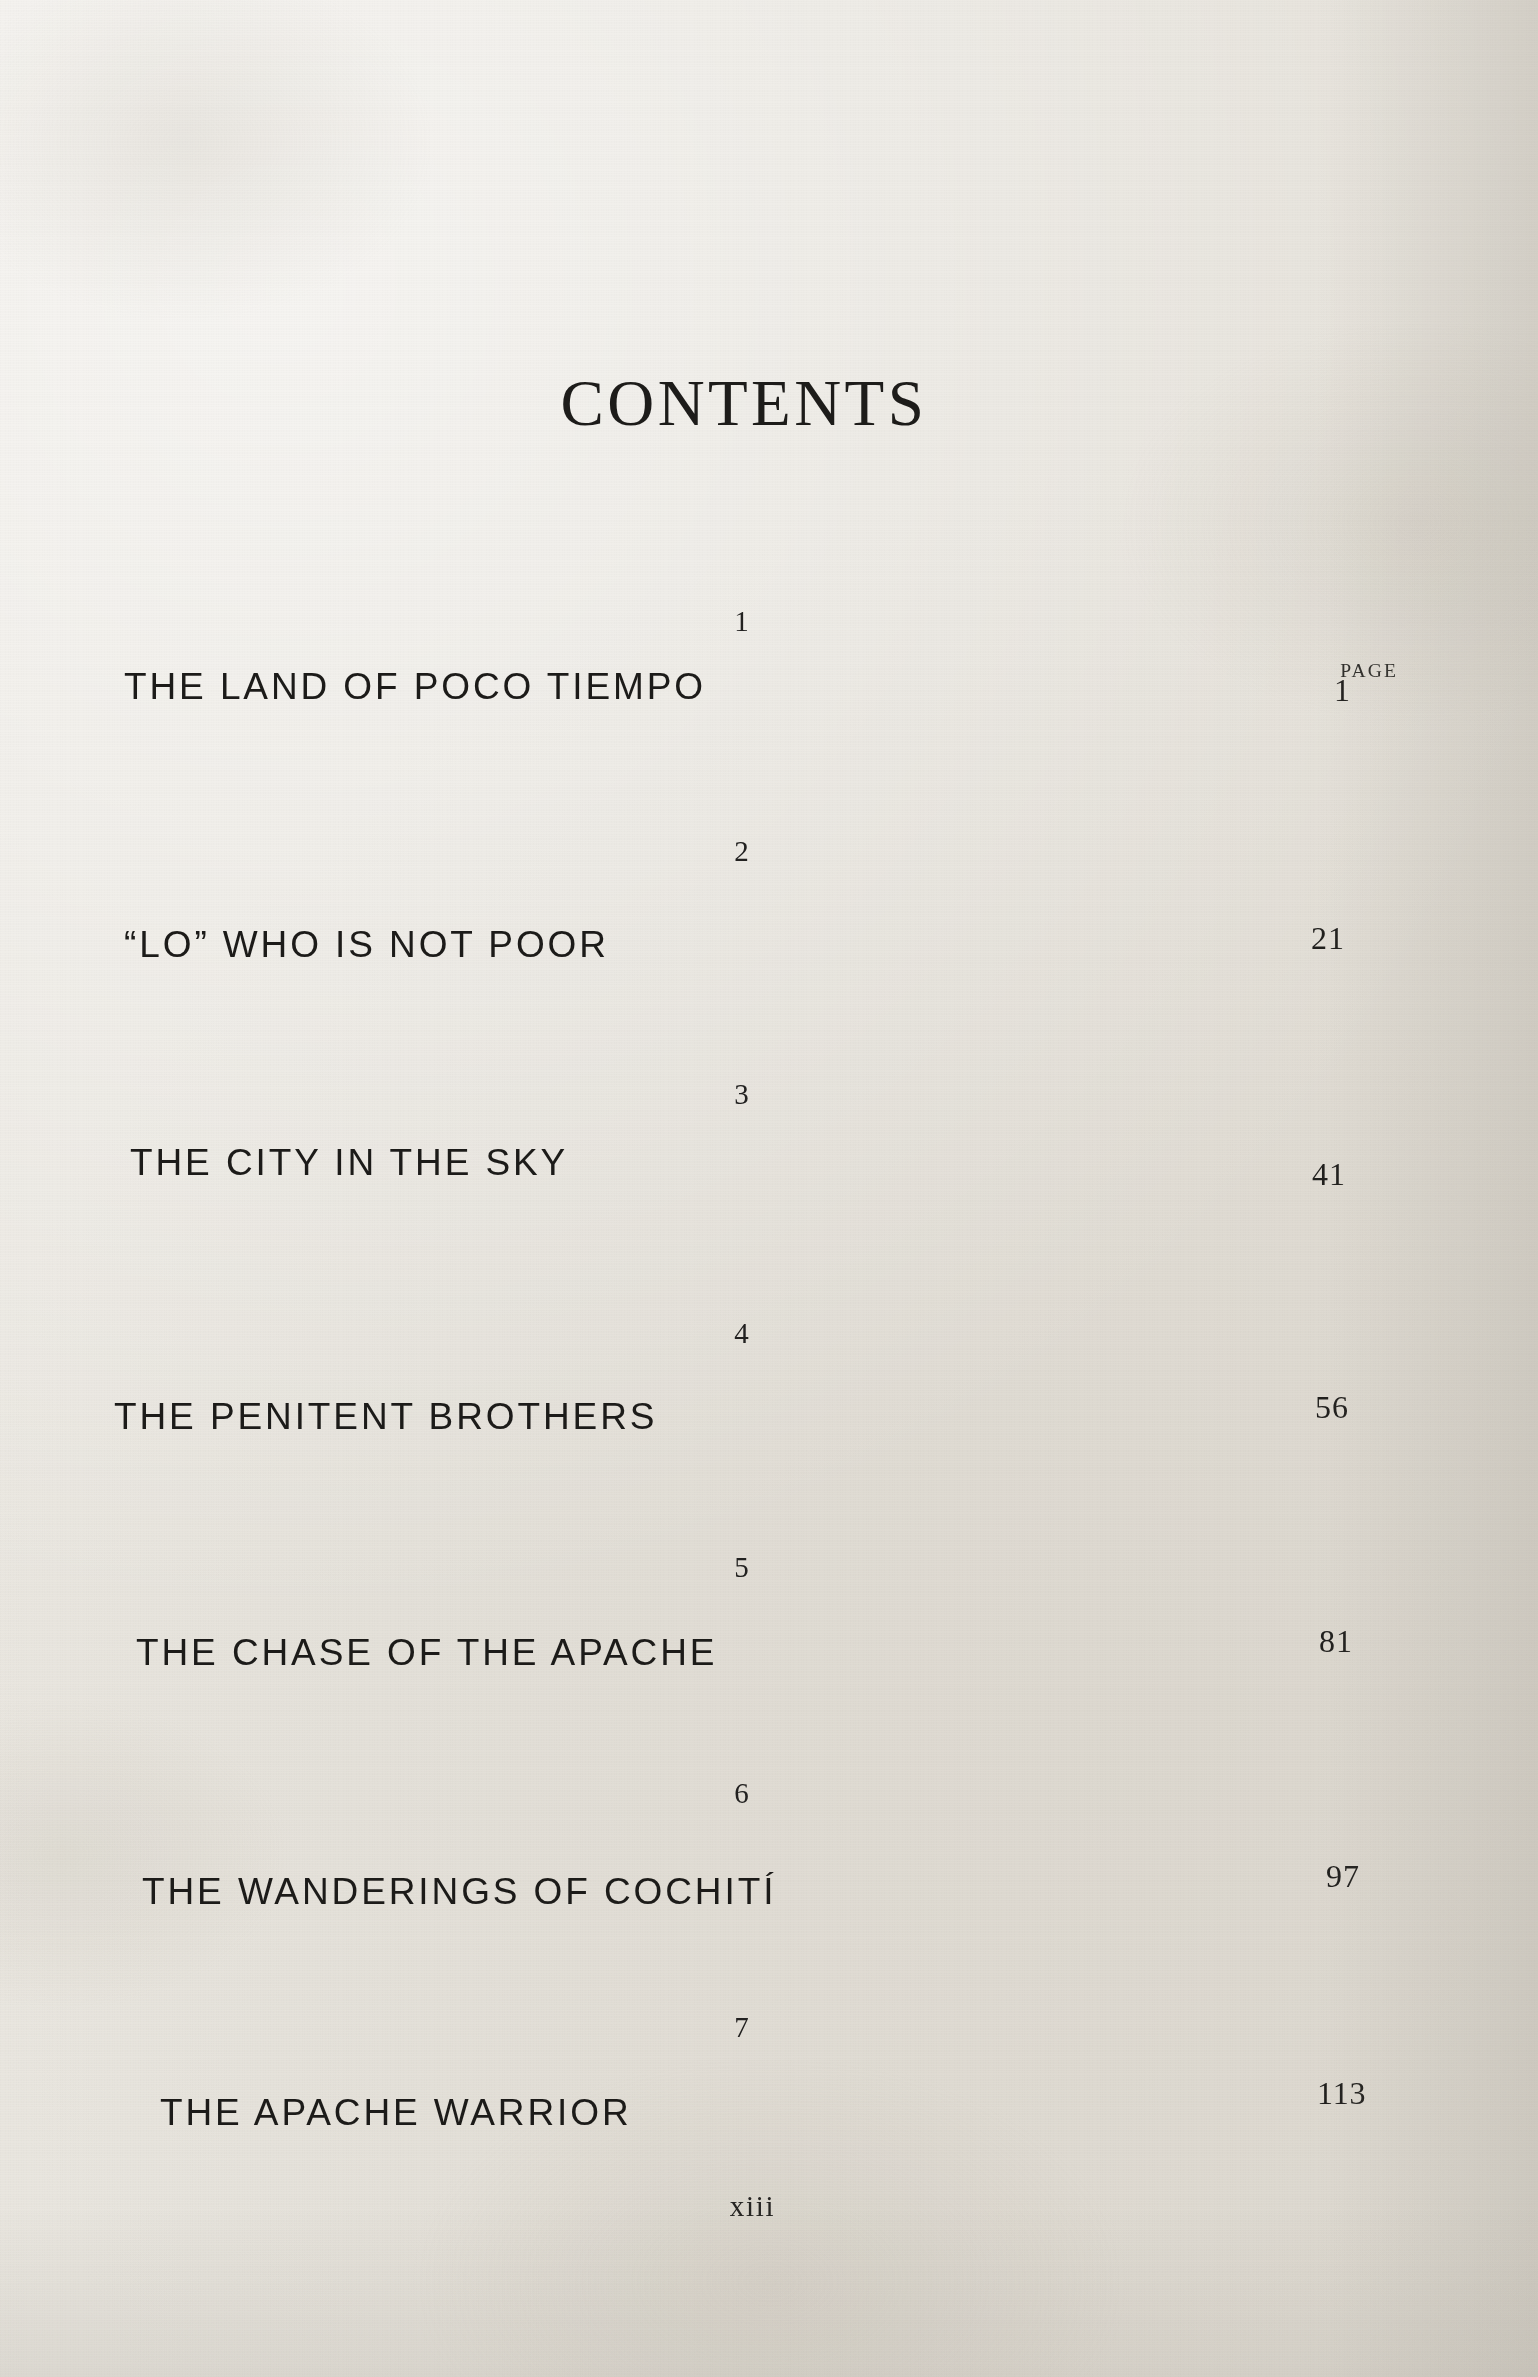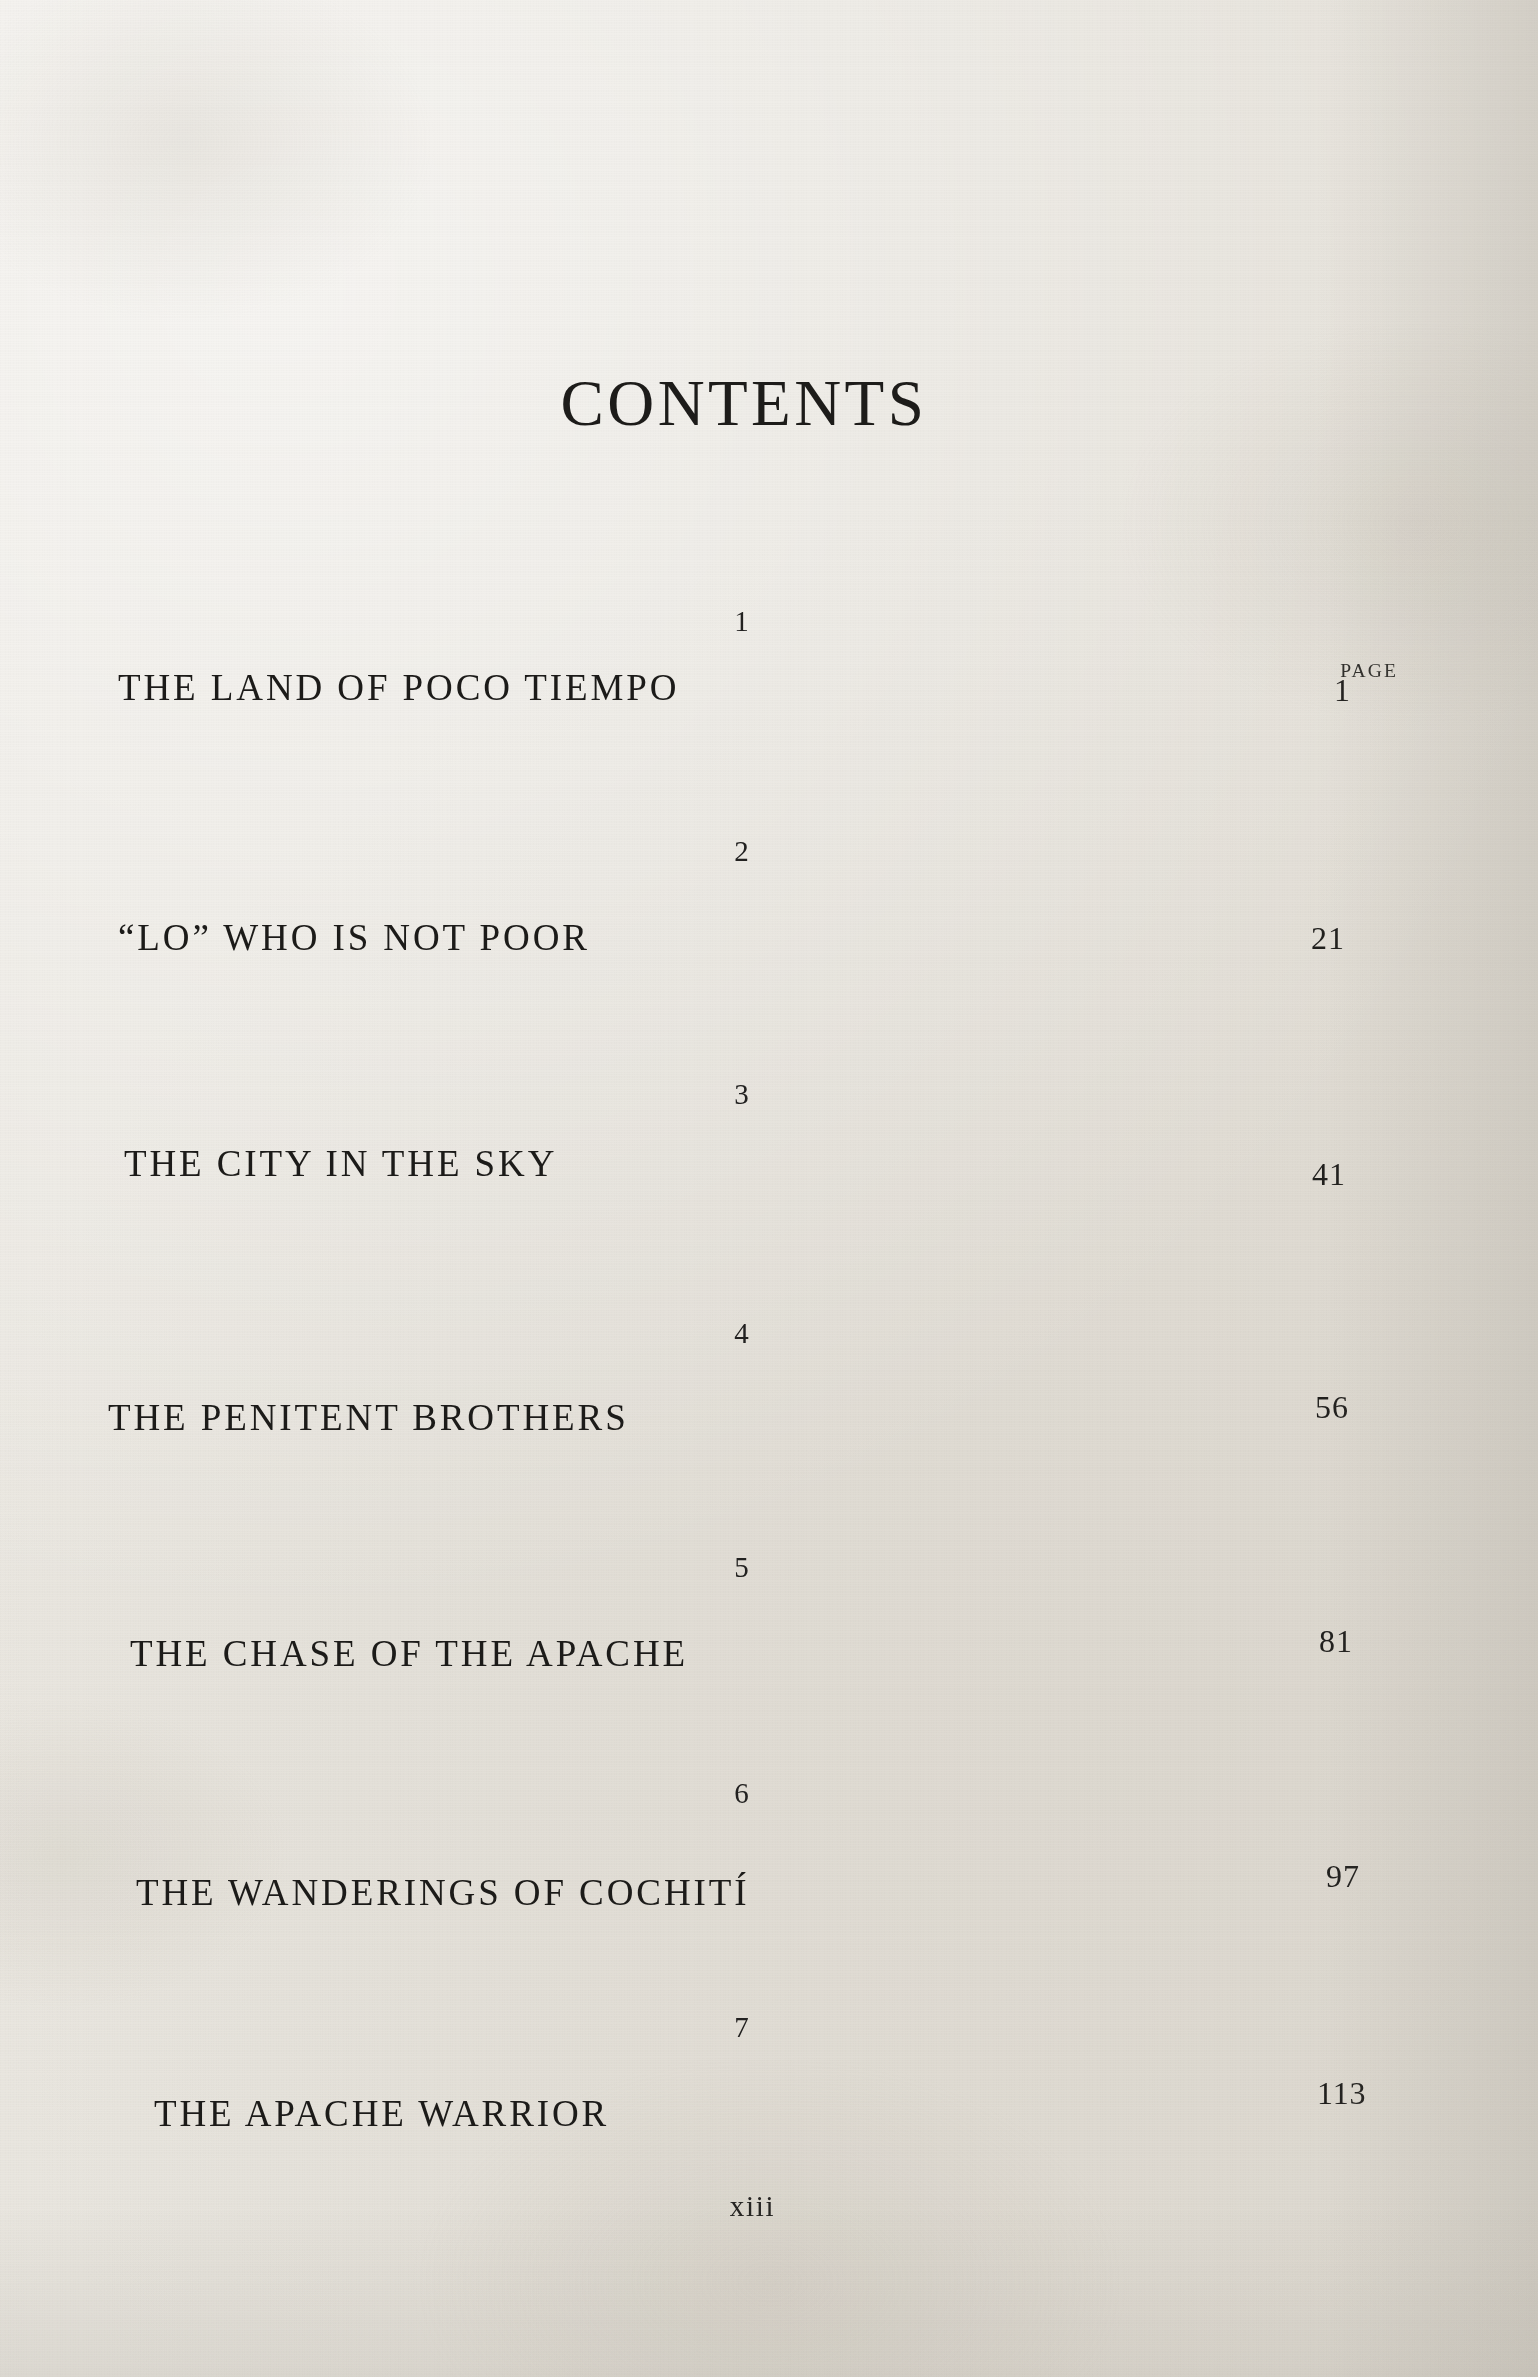--- a/index.html
+++ b/index.html
@@ -113,21 +113,22 @@
     transform: translateX(-28px);
     font-family: "Liberation Serif", serif;
   }
 
   .chap-title {
     position: absolute;
     font-size: 37px;
     letter-spacing: 2.9px;
     color: #1c1b19;
     white-space: nowrap;
-    font-family: Liberation Serif, serif;
+    font-family: Liberation Sans, sans-serif;
+    margin-left: 6px;
   }
 
   .chap-page {
     position: absolute;
     font-size: 32px;
     color: #1f1e1c;
     letter-spacing: 0.9px;
     font-family: "Liberation Serif", serif;
   }
 
@@ -155,21 +156,21 @@
     <div class="page-col-label">PAGE</div>
 
     <div class="entry" style="top: 588px;">
       <div class="chap-num" style="top: 17px;">1</div>
       <div class="chap-title" style="left: 118px; top: 78px;">THE LAND OF POCO TIEMPO</div>
       <div class="chap-page" style="left: 1334px; top: 84px;">1</div>
     </div>
 
     <div class="entry" style="top: 835px;">
       <div class="chap-num" style="top: 0px;">2</div>
-      <div class="chap-title" style="left: 118px; top: 81px;">“LO” WHO IS NOT POOR</div>
+      <div class="chap-title" style="left: 118px; top: 89px;">“LO” WHO IS NOT POOR</div>
       <div class="chap-page" style="left: 1311px; top: 85px;">21</div>
     </div>
 
     <div class="entry" style="top: 1078px;">
       <div class="chap-num" style="top: 0px;">3</div>
       <div class="chap-title" style="left: 124px; top: 64px;">THE CITY IN THE SKY</div>
       <div class="chap-page" style="left: 1312px; top: 78px;">41</div>
     </div>
 
     <div class="entry" style="top: 1317px;">

